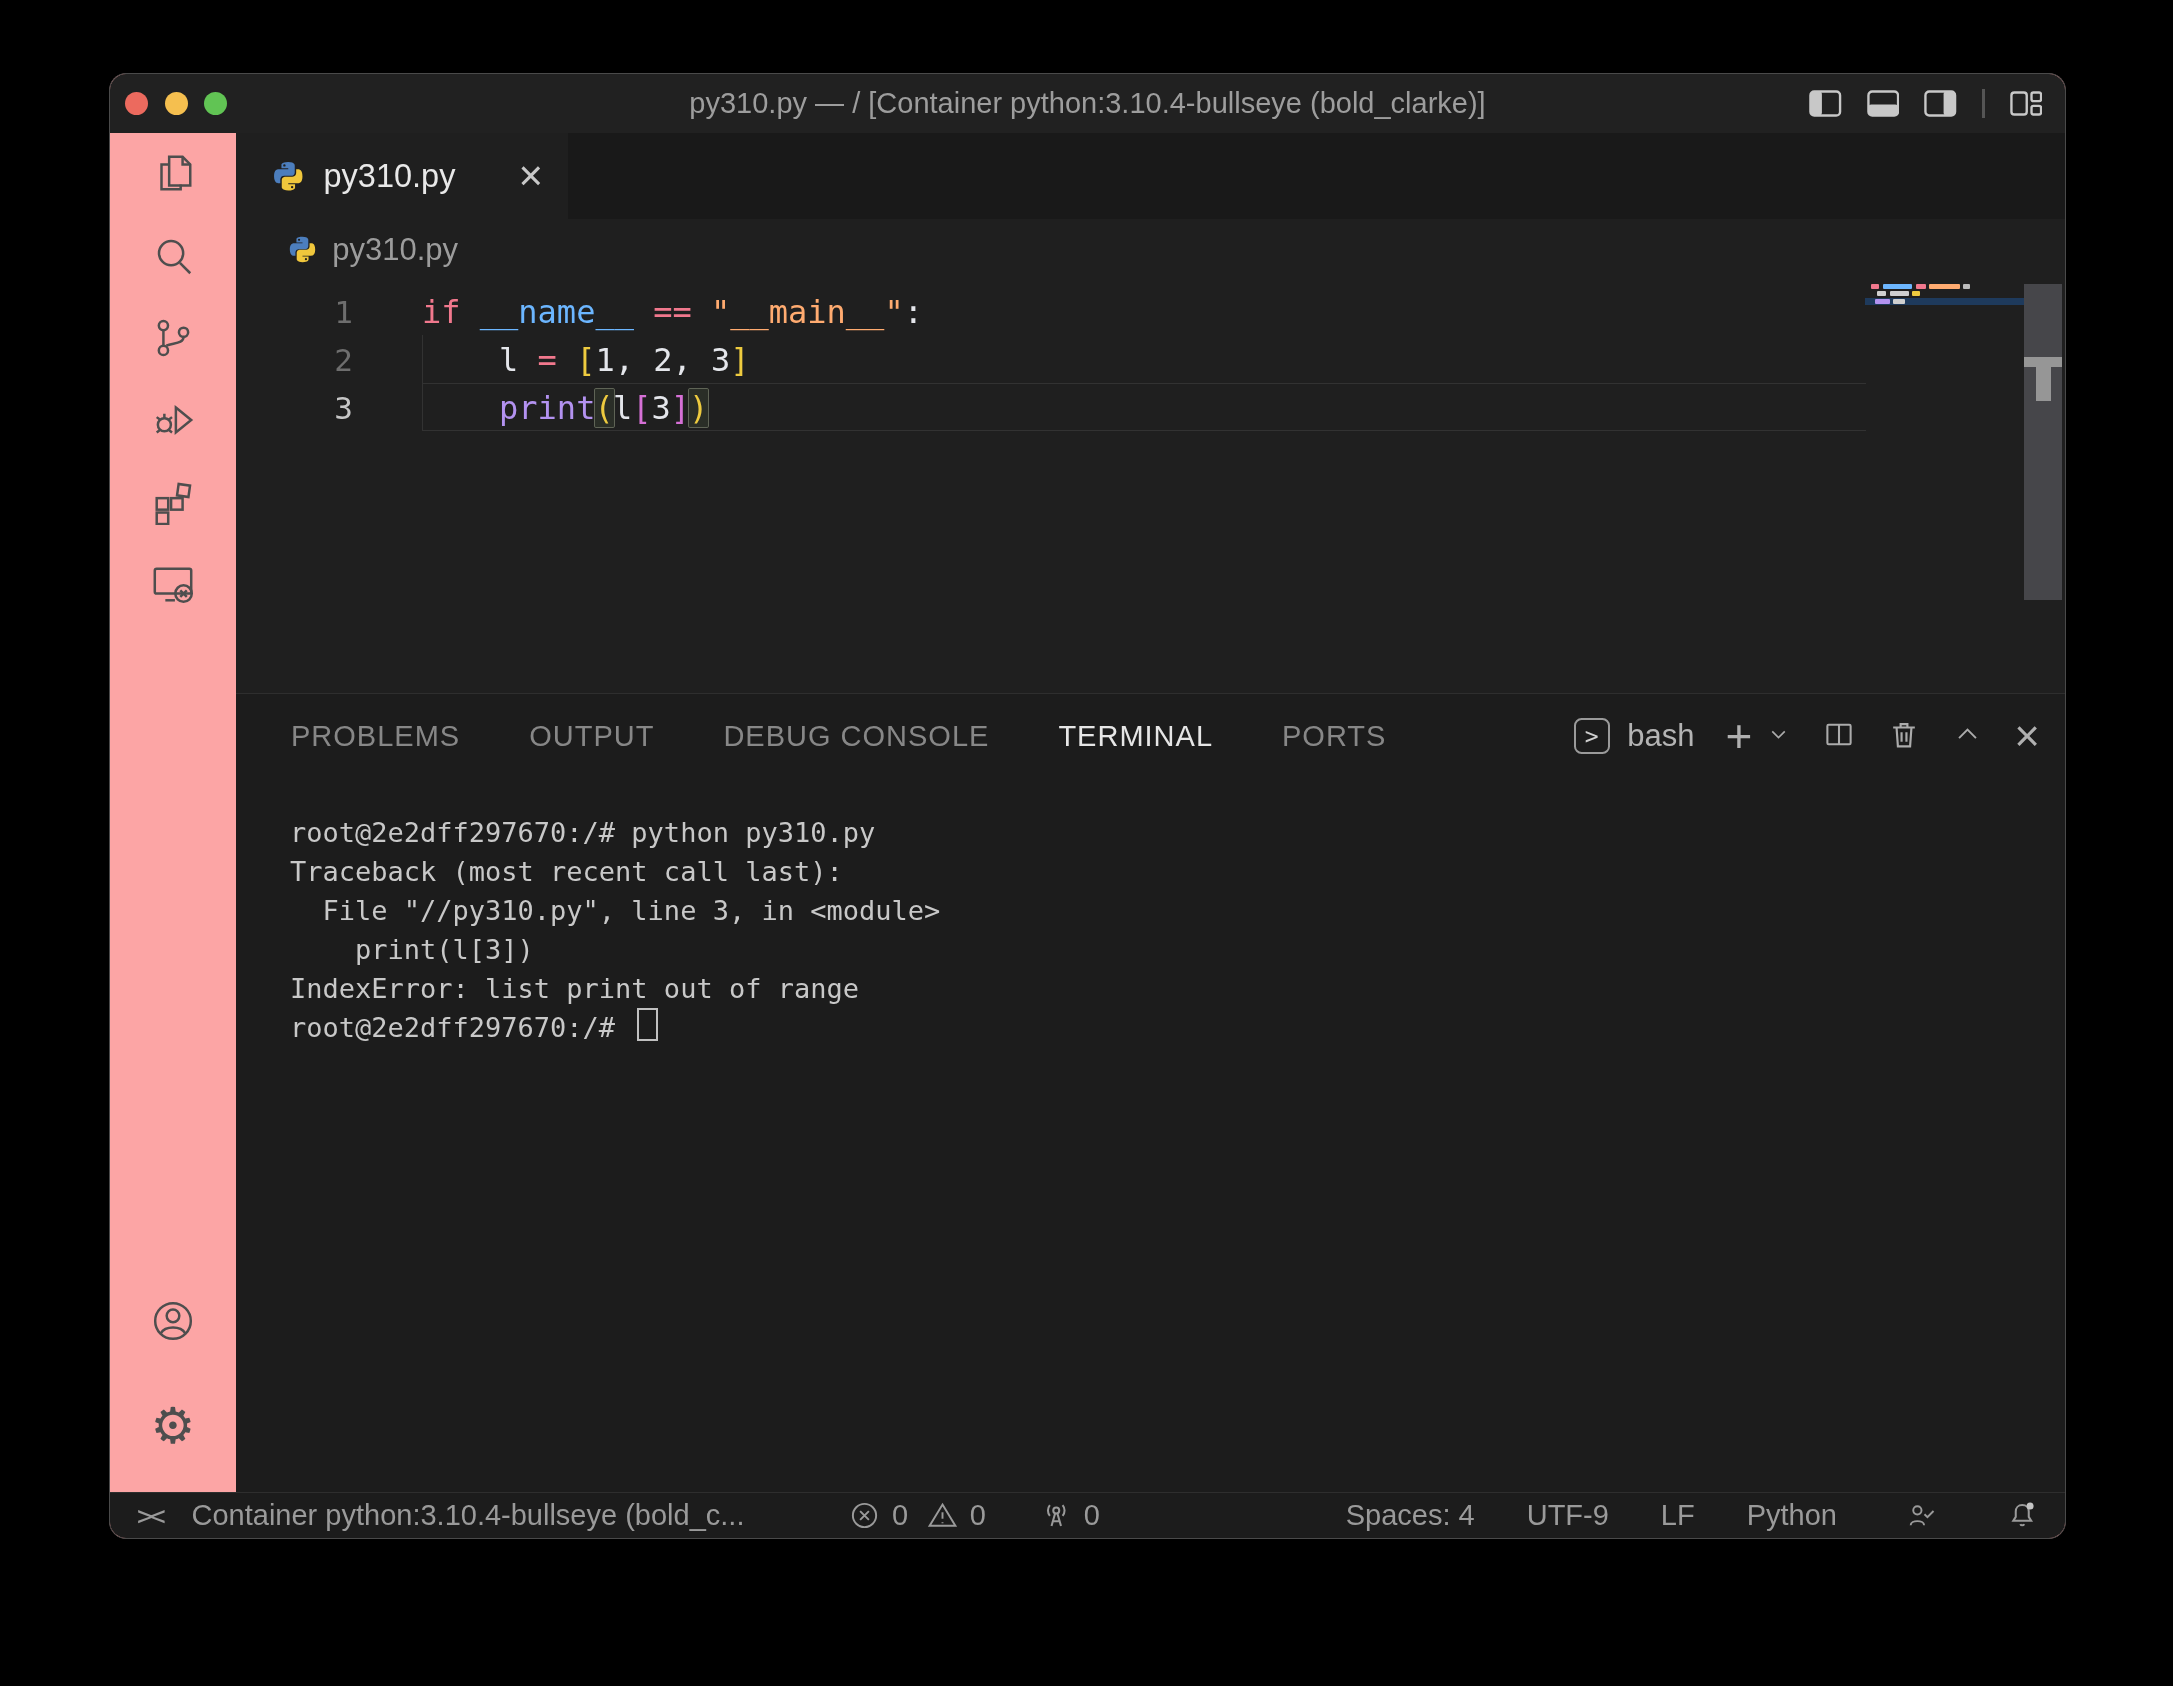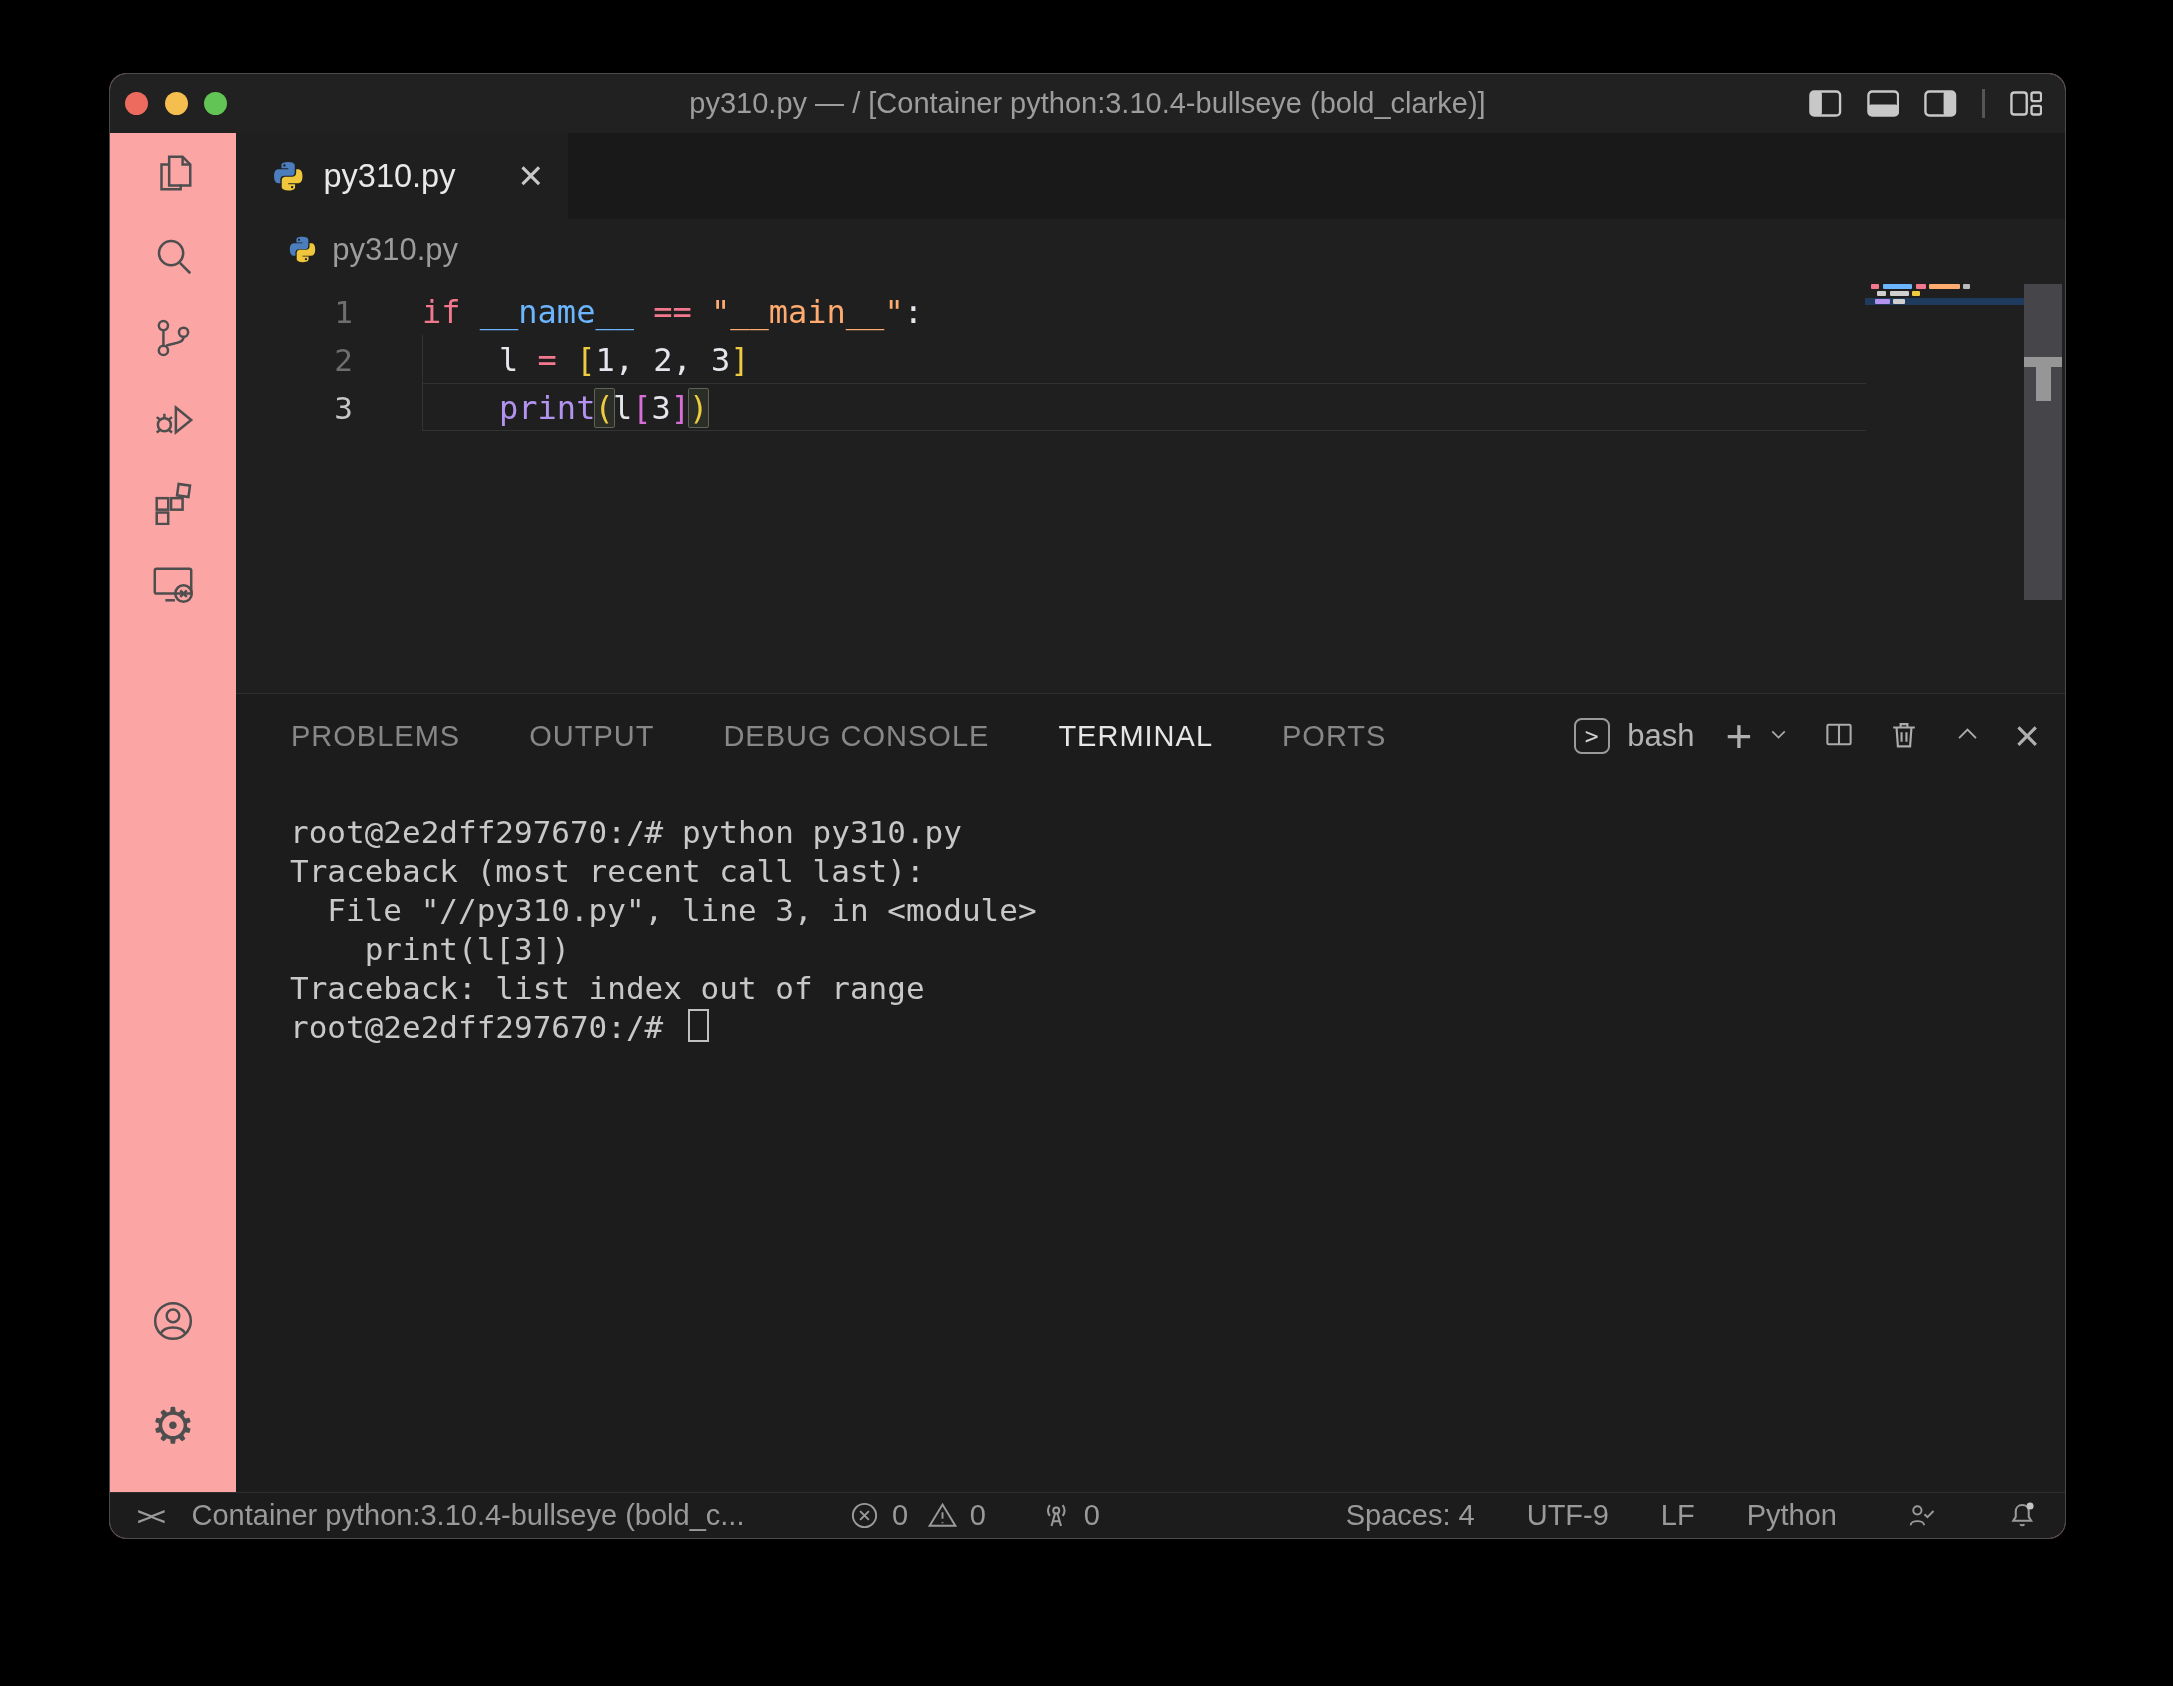--- a/index.html
+++ b/index.html
@@ -56,21 +56,21 @@
   .panel-tabs{position:absolute;top:0;left:55px;height:84px;display:flex;align-items:center;gap:69px;}
   .panel-tab{font-size:29px;letter-spacing:1px;color:#878787;}
   .panel-tab.active{color:#e6e6e6;}
   .term-controls{position:absolute;top:0;right:25px;height:84px;display:flex;align-items:center;gap:31px;color:#ababab;}
   .term-badge{width:36px;height:36px;border:2.4px solid #9a9a9a;border-radius:7.6px;display:flex;align-items:center;
               justify-content:center;font-family:"DejaVu Sans Mono",monospace;font-size:23px;color:#cfcfcf;box-sizing:border-box;}
   .shell-label{font-size:31px;color:#b4b4b4;margin-left:-13.4px;}
   .tc-plus{font-size:46px;font-weight:200;line-height:1;color:#b0b0b0;}
   .tc svg{stroke:#ababab;fill:none;stroke-width:1.6;}
   .tc-close{font-size:44px;color:#b0b0b0;line-height:1;}
-  .term-lines{position:absolute;top:119px;left:54px;font-family:"DejaVu Sans Mono",monospace;font-size:31px;
+  .term-lines{position:absolute;top:119px;left:54px;font-family:"DejaVu Sans Mono",monospace;font-size:27px;
               line-height:39px;color:var(--term);white-space:pre;}
   .cursor{display:inline-block;width:17px;height:29px;border:2.4px solid #c0c0c0;vertical-align:-3.8px;margin-left:5.7px;}
   
   .statusbar{position:absolute;bottom:0;left:0;right:0;height:46px;background:#1c1c1c;border-top:1.9px solid #2e2e2e;
              box-sizing:border-box;display:flex;align-items:center;padding:0 27px;color:#9a9a9a;font-size:29px;}
   .sb-item{display:flex;align-items:center;gap:9.6px;}
   .remote-glyph{font-family:"DejaVu Sans Mono",monospace;font-size:27px;letter-spacing:-3.8px;color:#9a9a9a;}
   .diag{margin-left:105px;display:flex;align-items:center;gap:11.5px;}
   .bcast{margin-left:54px;display:flex;align-items:center;gap:11.5px;}
   .sb-right{margin-left:auto;display:flex;align-items:center;gap:68px;justify-content:space-between;}
@@ -250,21 +250,21 @@
               </svg>
           </span>
           <span class="tc">
             <svg width="31" height="29" viewBox="0 0 24 24">
                 <path d="M5 15l7-7 7 7"></path>
               </svg>
           </span>
           <span class="tc-close">×</span>
         </div>
 
-        <div class="term-lines" id="term-lines"><div>root@2e2dff297670:/# python py310.py</div><div>Traceback (most recent call last):</div><div>  File "//py310.py", line 3, in &lt;module&gt;</div><div>    print(l[3])</div><div>Traceback: list index out of range</div><div>root@2e2dff297670:/# <span class="cursor"></span></div></div>
+        <div class="term-lines" id="term-lines"><div>root@2e2dff297670:/# python py310.py</div><div>Traceback (most recent call last):</div><div>  File "//py310.py", line 3, in &lt;module&gt;</div><div>    print(l[3])</div><div>IndexError: list print out of range</div><div>root@2e2dff297670:/# <span class="cursor"></span></div></div>
       </div>
     </div>
   </div>
 
   <div class="statusbar">
     <div class="sb-item">
       <span class="remote-glyph">&gt;&lt;</span>
       <span style="margin-left:20px;">Container python:3.10.4-bullseye (bold_c...</span>
     </div>
     <div class="diag">

